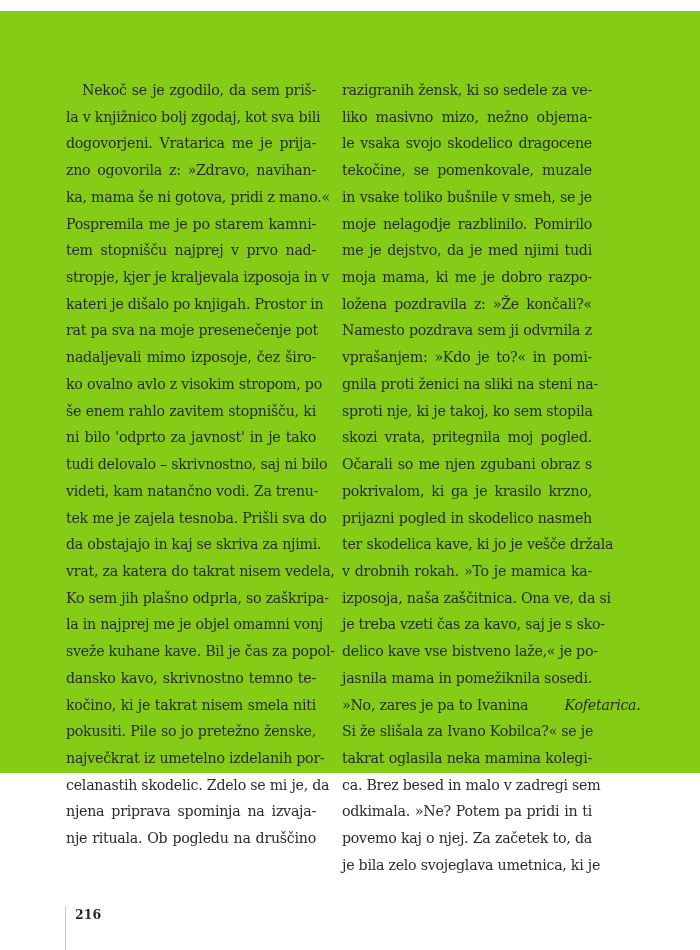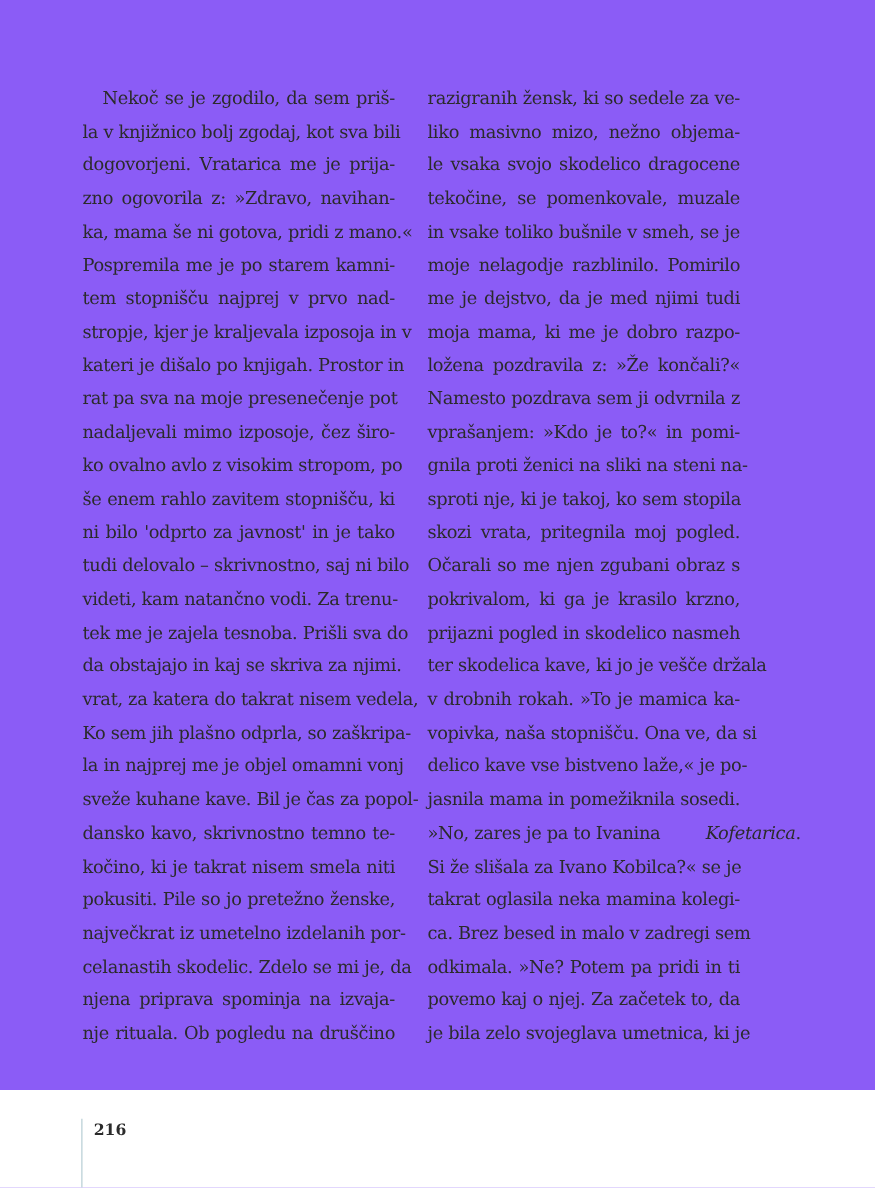--- a/index.html
+++ b/index.html
@@ -10,23 +10,23 @@
     body {
       width: 700px;
       height: 950px;
       position: relative;
       overflow: hidden;
       font-family: "DejaVu Serif", "Liberation Serif", serif;
       color: #2b2b2b;
     }
     .page {
       position: absolute;
-      left: 0; top: 0;
-      width: 700px; height: 872px;
-      background: #8b5cf6;
+      left: 0; top: 11px;
+      width: 700px; height: 762px;
+      background: #84cc16;
     }
     .column {
       position: absolute;
       top: 66px;
       width: 250px;
     }
     .column.left { left: 66px; }
     .column.right { left: 342px; }
     .line {
       display: block;
@@ -110,21 +110,22 @@
     <span class="line">Namesto pozdrava sem ji odvrnila z</span>
     <span class="line">vprašanjem: »Kdo je to?« in pomi-</span>
     <span class="line">gnila proti ženici na sliki na steni na-</span>
     <span class="line">sproti nje, ki je takoj, ko sem stopila</span>
     <span class="line">skozi vrata, pritegnila moj pogled.</span>
     <span class="line">Očarali so me njen zgubani obraz s</span>
     <span class="line">pokrivalom, ki ga je krasilo krzno,</span>
     <span class="line">prijazni pogled in skodelico nasmeh</span>
     <span class="line">ter skodelica kave, ki jo je vešče držala</span>
     <span class="line">v drobnih rokah. »To je mamica ka-</span>
-    <span class="line">vopivka, naša stopnišču. Ona ve, da si</span>
+    <span class="line">izposoja, naša zaščitnica. Ona ve, da si</span>
+    <span class="line">je treba vzeti čas za kavo, saj je s sko-</span>
     <span class="line">delico kave vse bistveno laže,« je po-</span>
     <span class="line">jasnila mama in pomežiknila sosedi.</span>
     <span class="line"><span>»No, zares je pa to Ivanina </span><em>Kofetarica</em><span>.</span></span>
     <span class="line">Si že slišala za Ivano Kobilca?« se je</span>
     <span class="line">takrat oglasila neka mamina kolegi-</span>
     <span class="line">ca. Brez besed in malo v zadregi sem</span>
     <span class="line">odkimala. »Ne? Potem pa pridi in ti</span>
     <span class="line">povemo kaj o njej. Za začetek to, da</span>
     <span class="line">je bila zelo svojeglava umetnica, ki je</span>
   </div>

